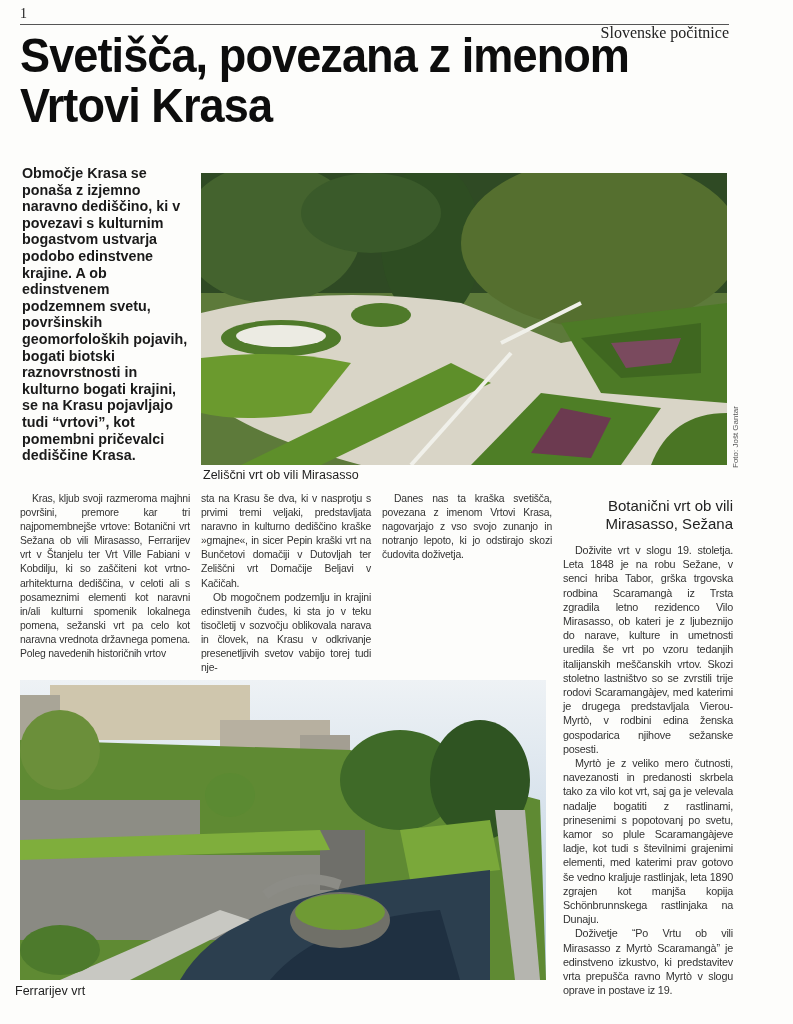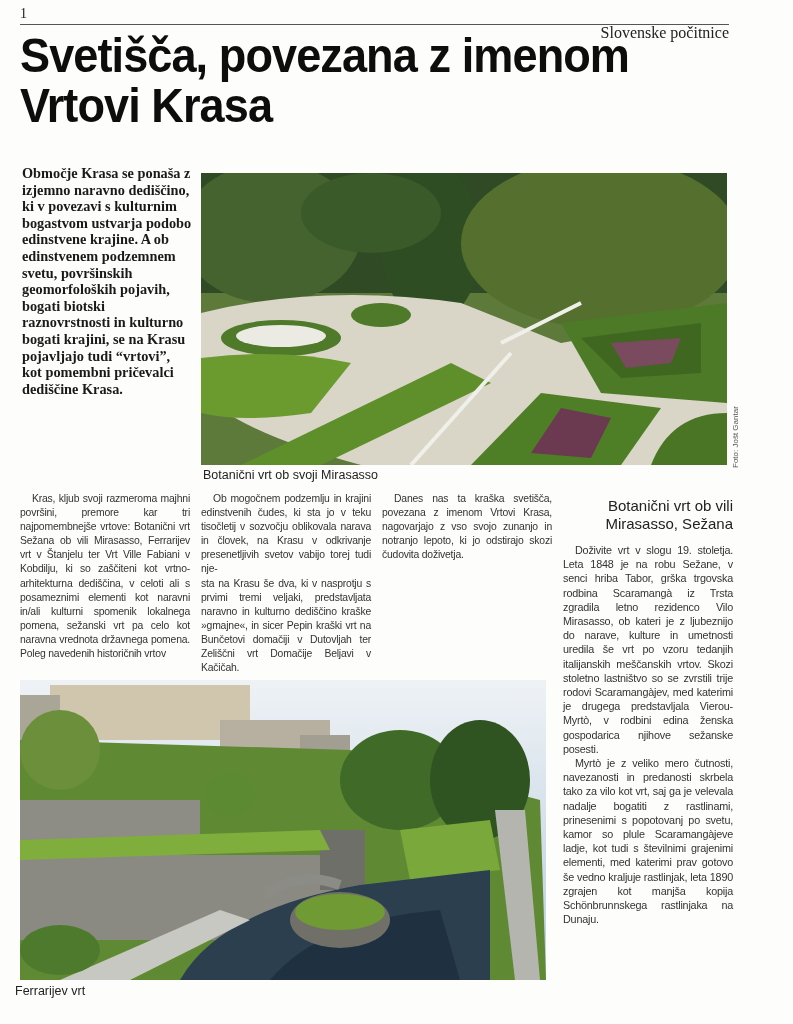--- a/index.html
+++ b/index.html
@@ -1,21 +1,21 @@
 <!DOCTYPE html>
 <html><head>
 <meta charset="utf-8">
 <style>
   html, body { margin: 0; padding: 0; background: #fdfdfb; }
   body { width: 793px; height: 1024px; position: relative; overflow: hidden; color: #1a1a1a; }
   .running-head { position: absolute; left: 20px; right: 64px; top: 6px; height: 18px; border-bottom: 1.5px solid #555; }
   .page-num { position: absolute; left: 0; top: 0; font-family: "Liberation Serif", serif; font-size: 14px; color: #222; }
   .pub-name { position: absolute; right: 0; top: 18px; font-family: "Liberation Serif", serif; font-size: 16px; color: #222; }
   .headline { position: absolute; left: 20px; top: 30px; width: 740px; font-family: "Liberation Sans", sans-serif; font-weight: bold; font-size: 49px; line-height: 50px; letter-spacing: -1px; color: #0d0d0d; margin: 0; transform: scaleX(0.92); transform-origin: left top; }
-  .lead { position: absolute; left: 22px; top: 165px; width: 170px; font-family: Liberation Serif, serif; font-weight: bold; font-size: 14.3px; line-height: 16.6px; color: #1a1a1a; }
+  .lead { position: absolute; left: 22px; top: 165px; width: 170px; font-family: Liberation Sans, sans-serif; font-weight: bold; font-size: 14.3px; line-height: 16.6px; color: #1a1a1a; }
   .photo { position: absolute; overflow: hidden; }
   .photo svg { display: block; width: 100%; height: 100%; }
   .photo-top { left: 201px; top: 173px; width: 526px; height: 292px; }
   .photo-bottom { left: 20px; top: 680px; width: 526px; height: 300px; }
   .credit { position: absolute; left: 731px; top: 468px; transform: rotate(-90deg); transform-origin: left top; font-family: "Liberation Sans", sans-serif; font-size: 8px; color: #555; white-space: nowrap; }
   .caption { position: absolute; font-family: "Liberation Sans", sans-serif; font-size: 12.5px; color: #222; }
   .cap-top { left: 203px; top: 468px; }
   .cap-bottom { left: 15px; top: 984px; }
   .col { position: absolute; font-family: Liberation Sans, sans-serif; font-size: 10.4px; line-height: 14.1px; color: #333; text-align: justify; letter-spacing: -0.2px; }
   .col p { margin: 0; text-indent: 12px; }
@@ -55,36 +55,37 @@
     <path d="M300 170 L380 130" stroke="#f0f0ea" stroke-width="4"></path>
     <path d="M360 150 L526 130 L526 230 L400 220 Z" fill="#4d7a26"></path>
     <path d="M380 165 L500 150 L500 200 L420 205 Z" fill="#3f6720"></path>
     <path d="M410 170 L480 165 L470 190 L425 195 Z" fill="#7a4a5e"></path>
     <path d="M270 292 L340 220 L460 235 L420 292 Z" fill="#4e7e26"></path>
     <path d="M330 280 L360 235 L410 245 L390 285 Z" fill="#6c3a50"></path>
     <path d="M450 292 Q470 240 526 240 L526 292 Z" fill="#4a7524"></path>
   </svg>
 </div>
 <span class="credit">Foto: Jošt Gantar</span>
-<div class="caption cap-top">Botanični vrt ob svoji Mirasasso</div>
+<div class="caption cap-top">Zeliščni vrt ob vili Mirasasso</div>
 
 <div class="col c1">
   <p>Kras, kljub svoji razmeroma majhni površini, premore kar tri najpomembnejše vrtove: Botanični vrt Sežana ob vili Mirasasso, Ferrarijev vrt v Štanjelu ter Vrt Ville Fabiani v Kobdilju, ki so zaščiteni kot vrtno-arhitekturna dediščina, v celoti ali s posameznimi elementi kot naravni in/ali kulturni spomenik lokalnega pomena, sežanski vrt pa celo kot naravna vrednota državnega pomena. Poleg navedenih historičnih vrtov</p>
 </div>
 <div class="col c2">
+  <p style="text-indent:0">sta na Krasu še dva, ki v nasprotju s prvimi tremi veljaki, predstavljata naravno in kulturno dediščino kraške »gmajne«, in sicer Pepin kraški vrt na Bunčetovi domačiji v Dutovljah ter Zeliščni vrt Domačije Beljavi v Kačičah.</p>
   <p>Ob mogočnem podzemlju in krajini edinstvenih čudes, ki sta jo v teku tisočletij v sozvočju oblikovala narava in človek, na Krasu v odkrivanje presenetljivih svetov vabijo torej tudi nje-</p>
-  <p style="text-indent:0">sta na Krasu še dva, ki v nasprotju s prvimi tremi veljaki, predstavljata naravno in kulturno dediščino kraške »gmajne«, in sicer Pepin kraški vrt na Bunčetovi domačiji v Dutovljah ter Zeliščni vrt Domačije Beljavi v Kačičah.</p>
 </div>
 <div class="col c3">
   <p>Danes nas ta kraška svetišča, povezana z imenom Vrtovi Krasa, nagovarjajo z vso svojo zunanjo in notranjo lepoto, ki jo odstirajo skozi čudovita doživetja.</p>
 </div>
 <div class="col c4">
   <h2>Botanični vrt ob vili Mirasasso, Sežana</h2>
   <p>Doživite vrt v slogu 19. stoletja. Leta 1848 je na robu Sežane, v senci hriba Tabor, grška trgovska rodbina Scaramangà iz Trsta zgradila letno rezidenco Vilo Mirasasso, ob kateri je z ljubeznijo do narave, kulture in umetnosti uredila še vrt po vzoru tedanjih italijanskih meščanskih vrtov. Skozi stoletno lastništvo so se zvrstili trije rodovi Scaramangàjev, med katerimi je drugega predstavljala Vierou-Myrtò, v rodbini edina ženska gospodarica njihove sežanske posesti.</p>
   <p>Myrtò je z veliko mero čutnosti, navezanosti in predanosti skrbela tako za vilo kot vrt, saj ga je velevala nadalje bogatiti z rastlinami, prinesenimi s popotovanj po svetu, kamor so plule Scaramangàjeve ladje, kot tudi s številnimi grajenimi elementi, med katerimi prav gotovo še vedno kraljuje rastlinjak, leta 1890 zgrajen kot manjša kopija Schönbrunnskega rastlinjaka na Dunaju.</p>
+  <p>Doživetje “Po Vrtu ob vili Mirasasso z Myrtò Scaramangà” je edinstveno izkustvo, ki predstavitev vrta prepušča ravno Myrtò v slogu oprave in postave iz 19.</p>
 </div>
 
 <div class="photo photo-bottom">
   <svg viewBox="0 0 526 300" preserveAspectRatio="none">
     <defs>
       <linearGradient id="sky" x1="0" y1="0" x2="0" y2="1">
         <stop offset="0" stop-color="#eef2f5"></stop>
         <stop offset="1" stop-color="#b9cde0"></stop>
       </linearGradient>
     </defs>

